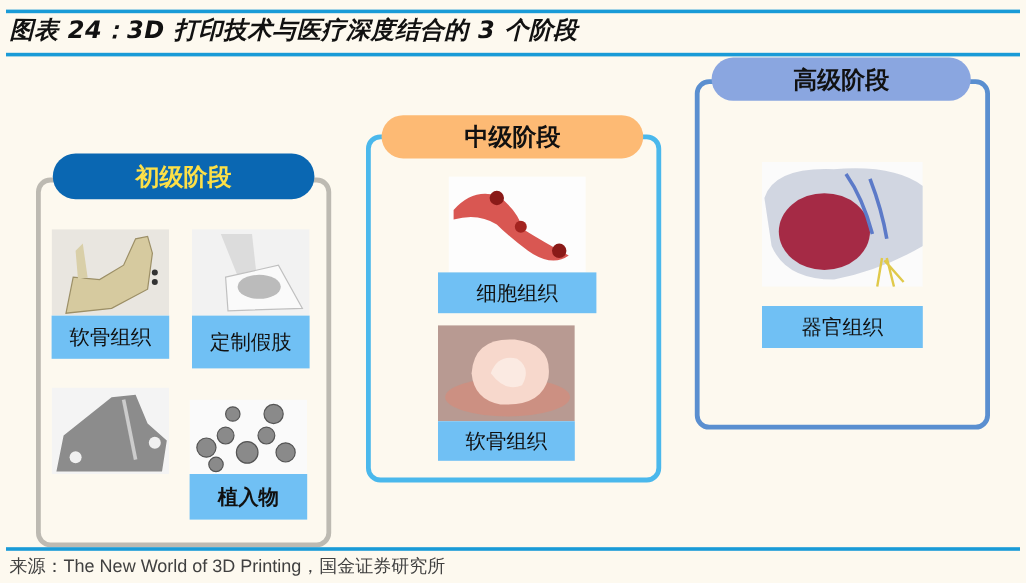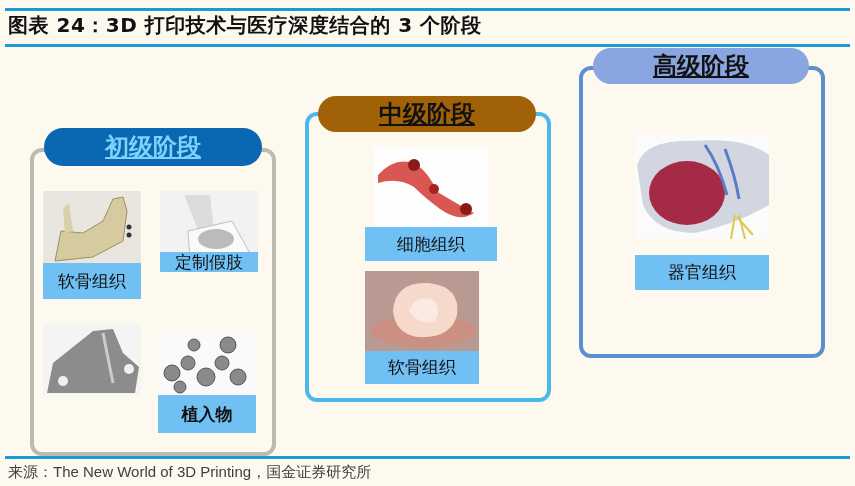--- a/index.html
+++ b/index.html
@@ -5,73 +5,73 @@
   html, body { margin:0; padding:0; }
   body {
     width:855px; height:486px; position:relative; overflow:hidden;
     background:#fdf9ef;
     font-family: "DejaVu Serif", "Liberation Serif", serif;
   }
   .rule { position:absolute; left:5px; width:845px; height:3px; background:#1a9bd7; }
   .title {
     position:absolute; left:8px; top:12px;
     font-family:"DejaVu Sans", "Liberation Sans", sans-serif;
-    font-size:20px; font-weight:bold; color:#111;
+    font-size:20px; font-weight:bold; font-style:italic; color:#111;
     letter-spacing:0.5px; white-space:nowrap;
   }
   .source {
     position:absolute; left:8px; top:463px;
     font-family:"Liberation Sans", "DejaVu Sans", sans-serif;
     font-size:15px; color:#404040; white-space:nowrap;
   }
   .stage-box {
     position:absolute; border-radius:12px; box-sizing:border-box;
   }
   .stage-header {
     position:absolute; border-radius:22px; text-align:left;
-    font-size:24px; font-weight:bold; box-sizing:border-box;
-    display:flex; align-items:center; justify-content:center;text-decoration:underline;
+    font-size:20px; font-weight:bold; box-sizing:border-box;
+    display:flex; align-items:center; justify-content:center;
   }
   .card { position:absolute; }
   .card .pic { position:absolute; left:0; top:0; width:100%; }
   .card .lbl {
     position:absolute; left:0; width:100%;
     background:#70c0f4; color:#111; text-align:center;
     font-size:17px; display:flex; align-items:center; justify-content:center;
   }
 </style>
 </head>
 <body>
 
 <div class="rule" style="top:8px;"></div>
 <div class="title">图表 24：3D 打印技术与医疗深度结合的 3 个阶段</div>
 <div class="rule" style="top:44px;"></div>
 
 <div class="stage-box" style="left:30px; top:148px; width:246px; height:308px; border:4px solid #bdbab2;"></div>
-<div class="stage-header" style="left:44px; top:128px; width:218px; height:38px; background:#0a67b2; color:#7dd3fc;">初级阶段</div>
+<div class="stage-header" style="left:44px; top:128px; width:218px; height:38px; background:#0a67b2; color:#fde047;">初级阶段</div>
 
 <div class="card" style="left:43px; top:191px; width:98px; height:108px;">
   <svg class="pic" viewBox="0 0 98 72" height="72">
     <rect width="98" height="72" fill="#e9e6e0"></rect>
     <path d="M12 70 L18 40 L40 42 L60 30 L70 8 L80 6 L84 20 L80 50 L50 66 Z" fill="#d6ca9f" stroke="#9c8f66"></path>
     <path d="M20 18 L26 12 L30 40 L22 42 Z" fill="#d9cfa8"></path>
     <circle cx="86" cy="36" r="2.5" fill="#333"></circle>
       <circle cx="86" cy="44" r="2.5" fill="#333"></circle>
   </svg>
   <div class="lbl" style="top:72px; height:36px;">软骨组织</div>
 </div>
 
 <div class="card" style="left:160px; top:191px; width:98px; height:108px;">
   <svg class="pic" viewBox="0 0 98 72" height="72">
     <rect width="98" height="72" fill="#f2f2f2"></rect>
     <path d="M24 4 L50 4 L54 40 L40 44 Z" fill="#dcdcdc"></path>
     <path d="M28 40 L72 30 L92 66 L30 68 Z" fill="#fafafa" stroke="#c0c0c0"></path>
     <ellipse cx="56" cy="48" rx="18" ry="10" fill="#bbb"></ellipse>
   </svg>
-  <div class="lbl" style="top:61px; height:20px;">定制假肢</div>
+  <div class="lbl" style="top:72px; height:44px;">定制假肢</div>
 </div>
 
 <div class="card" style="left:43px; top:323px; width:98px; height:110px;">
   <svg class="pic" viewBox="0 0 98 72" height="72">
     <rect width="98" height="72" fill="#f4f4f4"></rect>
     <path d="M4 70 L10 40 L50 8 L70 6 L80 30 L96 44 L92 70 Z" fill="#8c8c8c"></path>
     <circle cx="20" cy="58" r="5" fill="#f0f0f0"></circle>
       <circle cx="86" cy="46" r="5" fill="#f0f0f0"></circle>
     <line x1="60" y1="10" x2="70" y2="60" stroke="#ccc" stroke-width="3"></line>
   </svg>
@@ -88,21 +88,21 @@
         <circle cx="80" cy="44" r="8"></circle>
         <circle cx="70" cy="12" r="8"></circle>
       <circle cx="36" cy="12" r="6"></circle>
         <circle cx="22" cy="54" r="6"></circle>
     </g>
   </svg>
   <div class="lbl" style="top:62px; height:38px;font-weight:bold;">植入物</div>
 </div>
 
 <div class="stage-box" style="left:305px; top:112px; width:246px; height:290px; border:4px solid #4ab8ec;"></div>
-<div class="stage-header" style="left:318px; top:96px; width:218px; height:36px; background:#a16207; color:#111;">中级阶段</div>
+<div class="stage-header" style="left:318px; top:96px; width:218px; height:36px; background:#fdba74; color:#111;">中级阶段</div>
 
 <div class="card" style="left:365px; top:147px; width:114px; height:114px;padding-left:18px;">
   <svg class="pic" viewBox="0 0 114 80" height="80">
     <rect width="114" height="80" fill="#fdfdfd"></rect>
     <path d="M4 28 Q20 10 40 16 Q56 26 62 44 Q78 54 100 66 Q86 76 66 62 Q50 50 40 40 Q24 30 4 36 Z" fill="#d23a34" opacity="0.85"></path>
     <circle cx="40" cy="18" r="6" fill="#8a1a18"></circle>
       <circle cx="92" cy="62" r="6" fill="#8a1a18"></circle>
     <circle cx="60" cy="42" r="5" fill="#a32420"></circle>
   </svg>
   <div class="lbl" style="top:80px; height:34px;">细胞组织</div>

